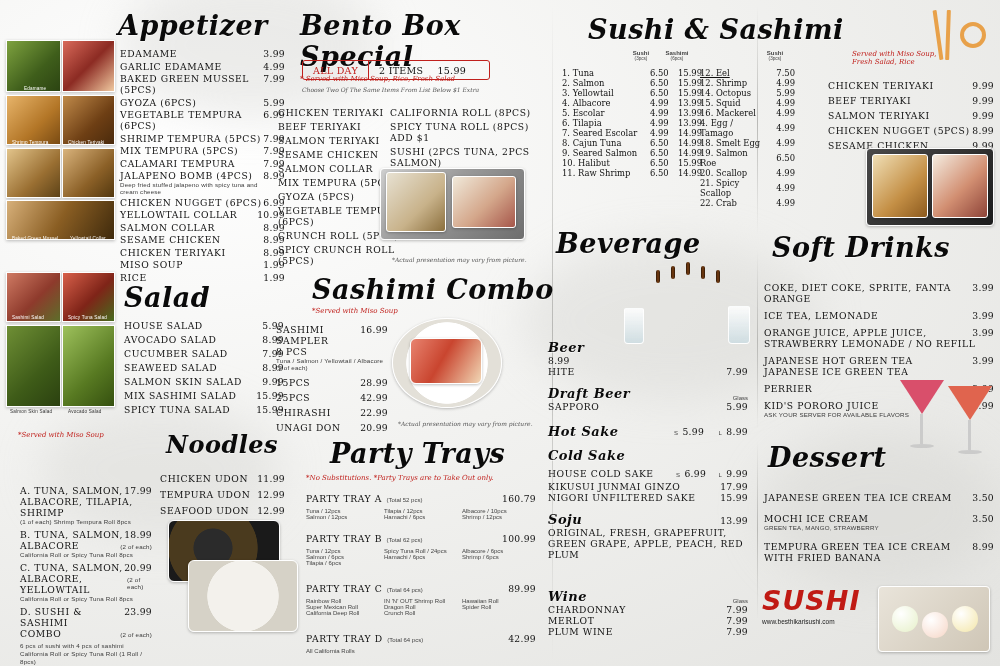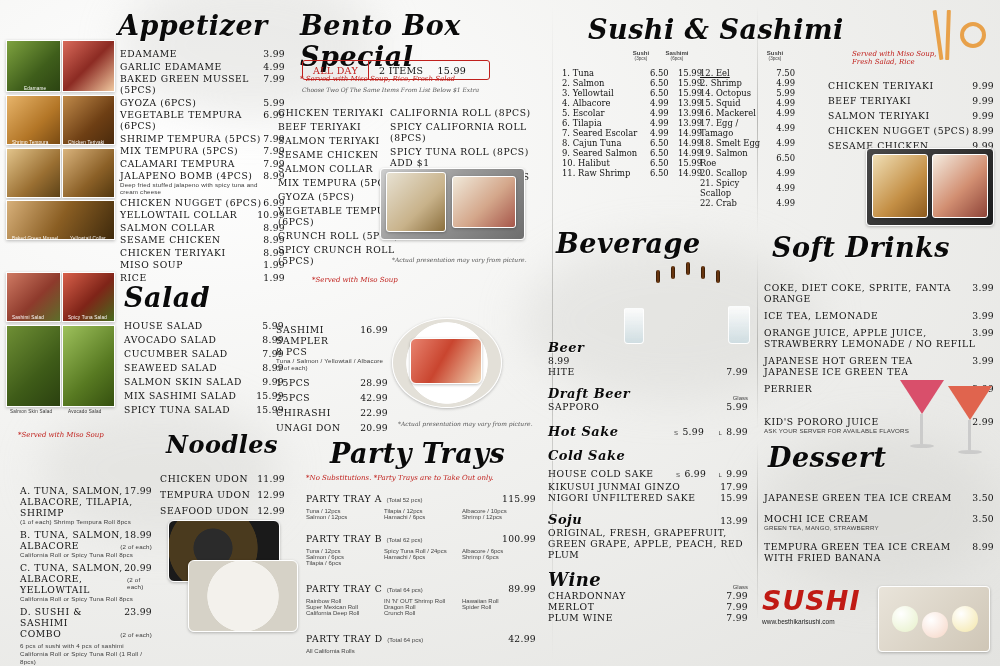--- a/index.html
+++ b/index.html
@@ -285,32 +285,32 @@
     <div class="nm" style="margin-top:3px">Sesame Chicken</div>
     <div class="nm" style="margin-top:3px">Salmon Collar</div>
     <div class="nm" style="margin-top:3px">Mix Tempura (5pcs)</div>
     <div class="nm" style="margin-top:3px">Gyoza (5pcs)</div>
     <div class="nm" style="margin-top:3px">Vegetable Tempura (6pcs)</div>
     <div class="nm" style="margin-top:3px">Crunch Roll (5pcs)</div>
     <div class="nm" style="margin-top:3px">Spicy Crunch Roll (5pcs)</div>
   </div>
   <div style="position:absolute;left:390px;top:104px;width:150px;">
     <div class="nm" style="margin-top:3px">California Roll (8pcs)</div>
-    <div class="nm" style="margin-top:3px">Spicy California Roll (8pcs)</div>
     <div class="nm" style="margin-top:3px">Spicy Tuna Roll (8pcs) Add $1</div>
     <div class="nm" style="margin-top:3px">Sushi (2pcs Tuna, 2pcs Salmon)</div>
     <div class="nm" style="margin-top:3px">Sashimi (2pcs Tuna, 2pcs Salmon)</div>
   </div>
 
   <div class="photo" style="left:380px;top:168px;width:145px;height:72px;border-radius:4px;background:linear-gradient(135deg,#cfcfcf,#9a9a9a 40%,#6e6e6e);"></div>
   <div class="photo" style="left:386px;top:172px;width:60px;height:60px;border-radius:3px;background:linear-gradient(135deg,#e7e1d2,#c8b28a 60%,#8b6f3d);"></div>
   <div class="photo" style="left:452px;top:176px;width:64px;height:52px;border-radius:3px;background:linear-gradient(135deg,#f0e9da,#d4a78b 55%,#a6564a);"></div>
   <div class="notegry" style="position:absolute;left:392px;top:256px;">*Actual presentation may vary from picture.</div>
 
   <div class="panel" style="left:312px;top:274px;">
+    <div class="brush h1">Sashimi Combo</div>
     <div class="note" style="margin-top:2px;">*Served with Miso Soup</div>
   </div>
   <div style="position:absolute;left:276px;top:324px;width:112px;">
     <div class="row">
         <span class="nm">Sashimi Sampler</span>
         <span class="pr">16.99</span>
       </div>
     <div class="nm">8 pcs</div>
     <div class="sub">Tuna / Salmon / Yellowtail / Albacore</div>
     <div class="sub">(2 of each)</div>
@@ -337,21 +337,21 @@
 
   <div class="panel" style="left:330px;top:438px;">
     <div class="brush h1">Party Trays</div>
   </div>
   <div class="note" style="position:absolute;left:306px;top:474px;">*No Substitutions. *Party Trays are to Take Out only.</div>
 
   <div style="position:absolute;left:306px;top:488px;width:230px;">
     <div class="row">
       <span><span class="nm">Party Tray A</span>
       <span class="tiny red">(Total 52 pcs)</span></span>
-      <span class="pr">115.99</span>
+      <span class="pr">160.79</span>
     </div>
     <div style="display:flex;margin-top:2px;">
       <div style="width:78px;">
         <div class="tiny">Tuna / 12pcs</div>
         <div class="tiny">Salmon / 12pcs</div>
       </div>
       <div style="width:78px;">
         <div class="tiny">Tilapia / 12pcs</div>
         <div class="tiny">Hamachi / 6pcs</div>
       </div>
@@ -497,37 +497,37 @@
   </tbody>
     </table>
 
   <table style="position:absolute;left:700px;top:68px;width:95px;">
     <tbody>
         <tr>
           <td style="width:66px;text-decoration:underline;">12. Eel</td>
           <td style="width:30px;text-align:right;">7.50</td>
         </tr>
     <tr>
-          <td>2. Shrimp</td>
+          <td>12. Shrimp</td>
           <td style="text-align:right;">4.99</td>
         </tr>
     <tr>
           <td>14. Octopus</td>
           <td style="text-align:right;">5.99</td>
         </tr>
     <tr>
           <td>15. Squid</td>
           <td style="text-align:right;">4.99</td>
         </tr>
     <tr>
           <td>16. Mackerel</td>
           <td style="text-align:right;">4.99</td>
         </tr>
     <tr>
-          <td>17. Egg / Tamago</td>
+          <td>4. Egg / Tamago</td>
           <td style="text-align:right;">4.99</td>
         </tr>
     <tr>
           <td>18. Smelt Egg</td>
           <td style="text-align:right;">4.99</td>
         </tr>
     <tr>
           <td>19. Salmon Roe</td>
           <td style="text-align:right;">6.50</td>
         </tr>
@@ -609,21 +609,21 @@
       </div>
 
     <div class="row" style="margin-top:9px;">
       <span class="brush h3" style="font-size:13px;">Soju</span>
       <span class="pr">13.99</span>
     </div>
     <div class="nm">Original, Fresh, Grapefruit,</div>
     <div class="nm">Green Grape, Apple, Peach, Red Plum</div>
 
     <div style="display:flex;justify-content:space-between;align-items:flex-end;margin-top:9px;">
-      <span class="brush h3" style="font-size:18px;">Wine</span>
+      <span class="brush h3" style="font-size:13px;margin-top:20px;">Wine</span>
       <span class="tiny red">Glass</span>
     </div>
     <div class="row">
         <span class="nm">Chardonnay</span>
         <span class="pr">7.99</span>
       </div>
     <div class="row">
         <span class="nm">Merlot</span>
         <span class="pr">7.99</span>
       </div>
@@ -686,21 +686,21 @@
     <div class="nm">Strawberry Lemonade / No Refill</div>
     <div class="row" style="margin-top:6px">
         <span class="nm">Japanese Hot Green Tea</span>
         <span class="pr">3.99</span>
       </div>
     <div class="nm">Japanese Ice Green Tea</div>
     <div class="row" style="margin-top:6px">
         <span class="nm">Perrier</span>
         <span class="pr">3.99</span>
       </div>
-    <div class="row" style="margin-top:22px">
+    <div class="row" style="margin-top:6px">
         <span class="nm">Kid's Pororo Juice</span>
         <span class="pr">2.99</span>
       </div>
     <div class="sub" style="text-transform:uppercase;">Ask your server for available flavors</div>
   </div>
 
   <div class="panel" style="left:768px;top:442px;">
     <div class="brush h1">Dessert</div>
   </div>
   <div style="position:absolute;left:764px;top:488px;width:230px;">

